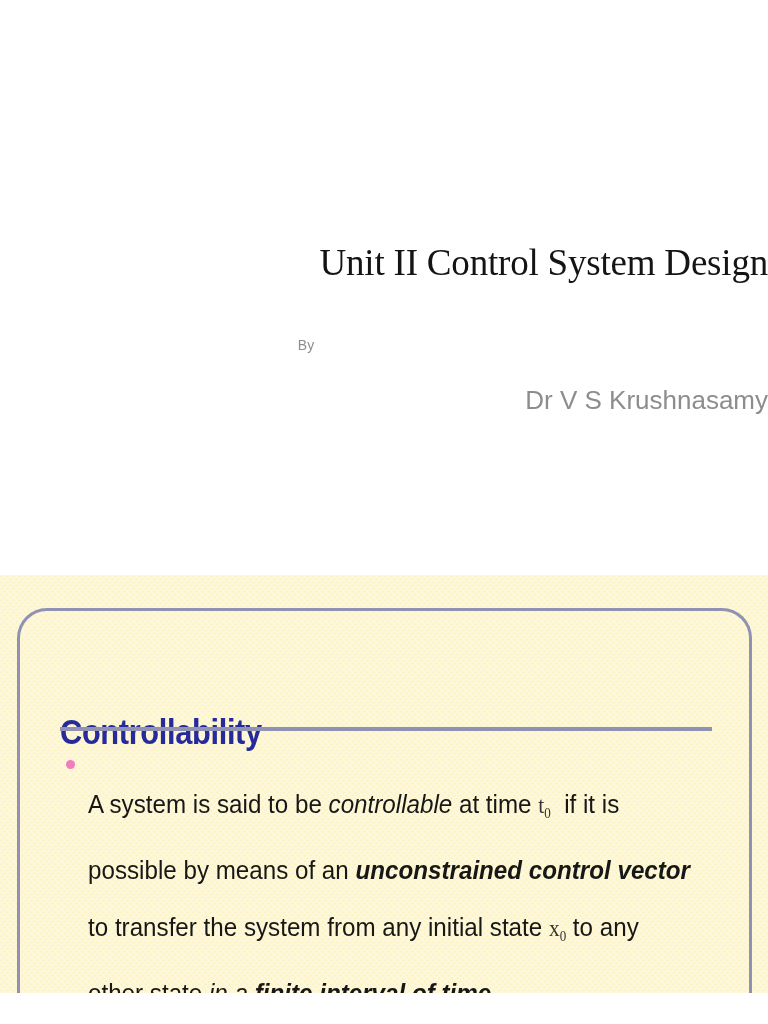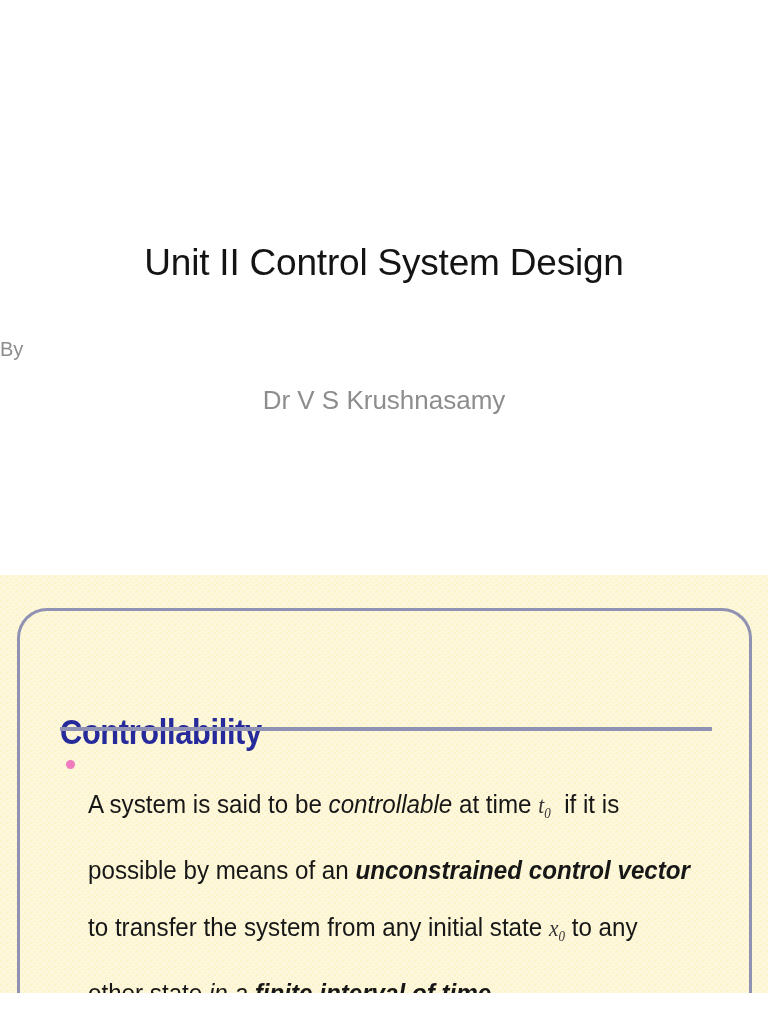--- a/index.html
+++ b/index.html
@@ -25,46 +25,46 @@
     width: 768px;
     height: 575px;
     background: #ffffff;
     overflow: hidden;
   }
   .deck-title {
     position: absolute;
     left: 0;
     top: 218px;
     width: 768px;
-    text-align: center;
-    font-family: Liberation Sans, sans-serif;
+    text-align: right;
+    font-family: Liberation Serif, serif;
     font-size: 37px;
     font-weight: 400;
     letter-spacing: -0.2px;
     color: #141414;
     line-height: 1.1;
     white-space: nowrap;
   }
   .deck-byline {
     position: absolute;
     left: 0;
     top: 337px;
     width: 612px;
-    text-align: left;
-    font-size: 20px;
+    text-align: center;
+    font-size: 14px;
     font-weight: 400;
     color: #8d8d8d;
     line-height: 1.2;
   }
   .deck-author {
     position: absolute;
     left: 0;
     top: 385px;
     width: 768px;
-    text-align: center;
+    text-align: right;
     font-size: 26px;
     font-weight: 400;
     color: #8d8d8d;
     line-height: 1.2;
   }
 
   
   .slide-content {
     position: absolute;
     left: 0;
@@ -140,21 +140,20 @@
     color: #171717;
     line-height: 57px;
     transform: scaleX(0.93);
     transform-origin: left top;
     letter-spacing: 0px;
   }
   .bullet-text .it { font-style: italic; }
   .bullet-text .bi { font-style: italic; font-weight: 700; }
   .bullet-text .mathvar {
     font-family: "Liberation Serif", serif;
-    font-style: italic;
     font-size: 23px;
     color: #333333;
     margin-top: 20px;
   }
   .bullet-text .mathvar sub {
     font-size: 14px;
     vertical-align: -0.35em;
   }
   .bullet-text sub {
     font-size: 0.62em;

